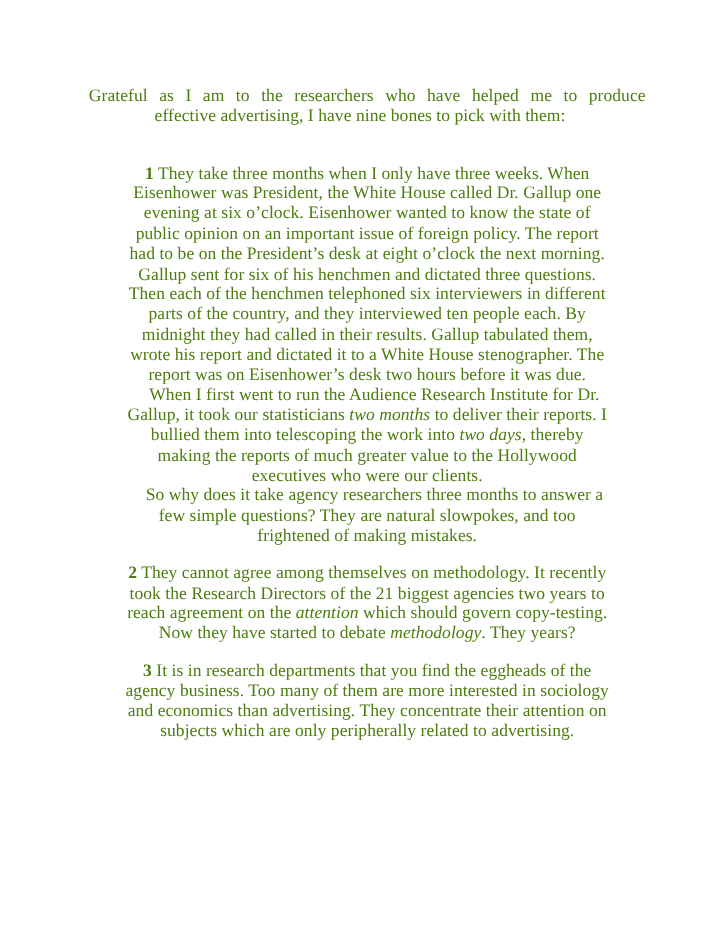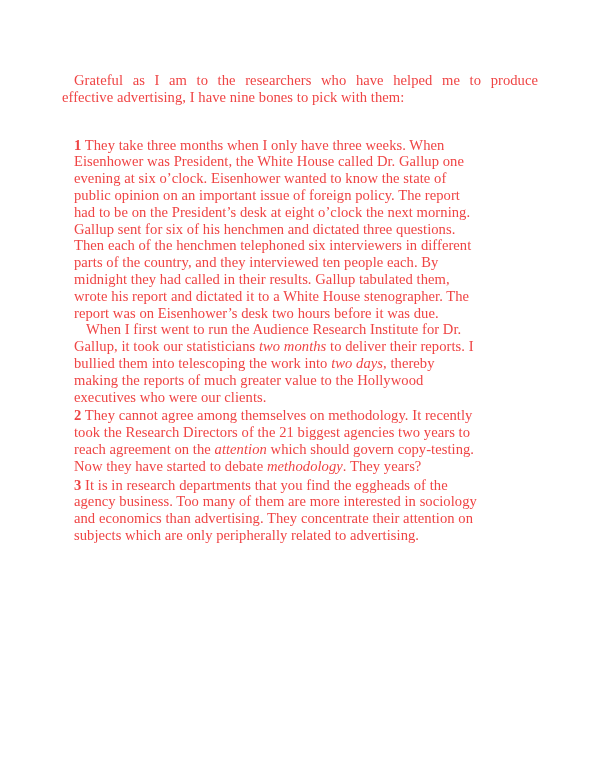--- a/index.html
+++ b/index.html
@@ -20,67 +20,70 @@
     padding: 72px 62px 0 62px;
     font-size: 14.6px;
     line-height: 16.8px;
     color: #1b1b1b;
     letter-spacing: 0.05px;
   }
   .p {
     margin: 0;
     padding: 0;
     white-space: pre-line;
-    text-align: left;
+    text-align: center;
   }
   
   .intro1 {
     text-indent: 12px;
     text-align: justify;
     text-align-last: justify;
   }
   
   .item {
     margin-left: 12px;
-    margin-top: 2px;
+    margin-top: 14px;
   }
   .item.first {
     margin-top: 31px;
   }
   
   .cont {
     margin-left: 12px;
     text-indent: 12px;
   }
   .p b { font-weight: bold; }
   .p i { }
 </style>
 </head>
 <body style="background: rgb(255, 255, 255);">
 
-<main class="page" style="color: #ef4444;">
+<main class="page" style="color: #4d7c0f;">
   <p class="p intro1"><span>Grateful as I am to the researchers who have helped me to produce</span></p>
   <p class="p"><span>effective advertising, I have nine bones to pick with them:</span></p>
 
   <p class="p item first"><b>1</b><span> They take three months when I only have three weeks. When
 Eisenhower was President, the White House called Dr. Gallup one
 evening at six o’clock. Eisenhower wanted to know the state of
 public opinion on an important issue of foreign policy. The report
 had to be on the President’s desk at eight o’clock the next morning.
 Gallup sent for six of his henchmen and dictated three questions.
 Then each of the henchmen telephoned six interviewers in different
 parts of the country, and they interviewed ten people each. By
 midnight they had called in their results. Gallup tabulated them,
 wrote his report and dictated it to a White House stenographer. The
 report was on Eisenhower’s desk two hours before it was due.</span></p>
   <p class="p cont"><span>When I first went to run the Audience Research Institute for Dr.
 Gallup, it took our statisticians </span><i>two months</i><span> to deliver their reports. I
 bullied them into telescoping the work into </span><i>two days</i><span>, thereby
 making the reports of much greater value to the Hollywood
 executives who were our clients.</span></p>
+  <p class="p cont"><span>So why does it take agency researchers three months to answer a
+few simple questions? They are natural slowpokes, and too
+frightened of making mistakes.</span></p>
 
   <p class="p item"><b>2</b><span> They cannot agree among themselves on methodology. It recently
 took the Research Directors of the 21 biggest agencies two years to
 reach agreement on the </span><i>attention</i><span> which should govern copy-testing.
 Now they have started to debate </span><i>methodology</i><span>. They years?</span></p>
 
   <p class="p item"><b>3</b><span> It is in research departments that you find the eggheads of the
 agency business. Too many of them are more interested in sociology
 and economics than advertising. They concentrate their attention on
 subjects which are only peripherally related to advertising.</span></p>

